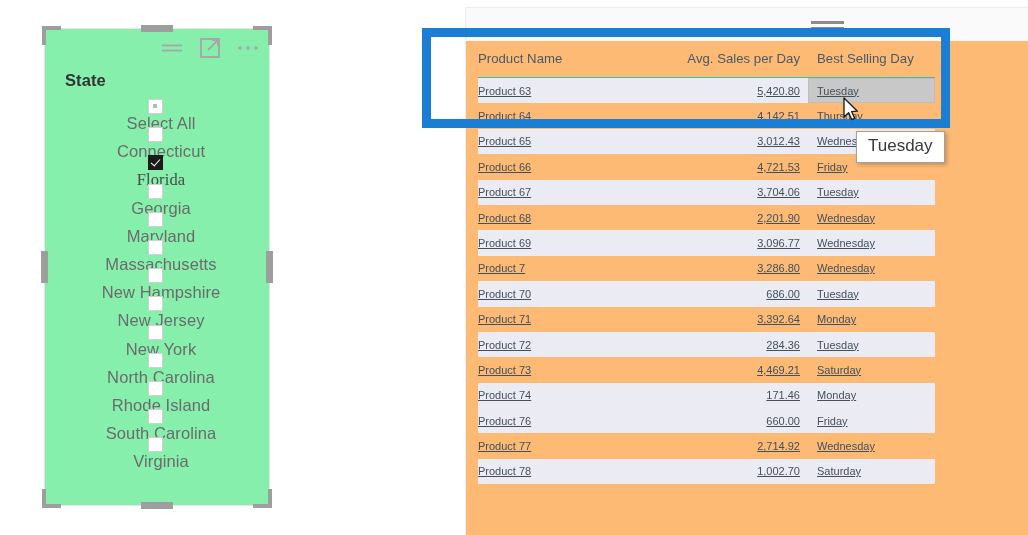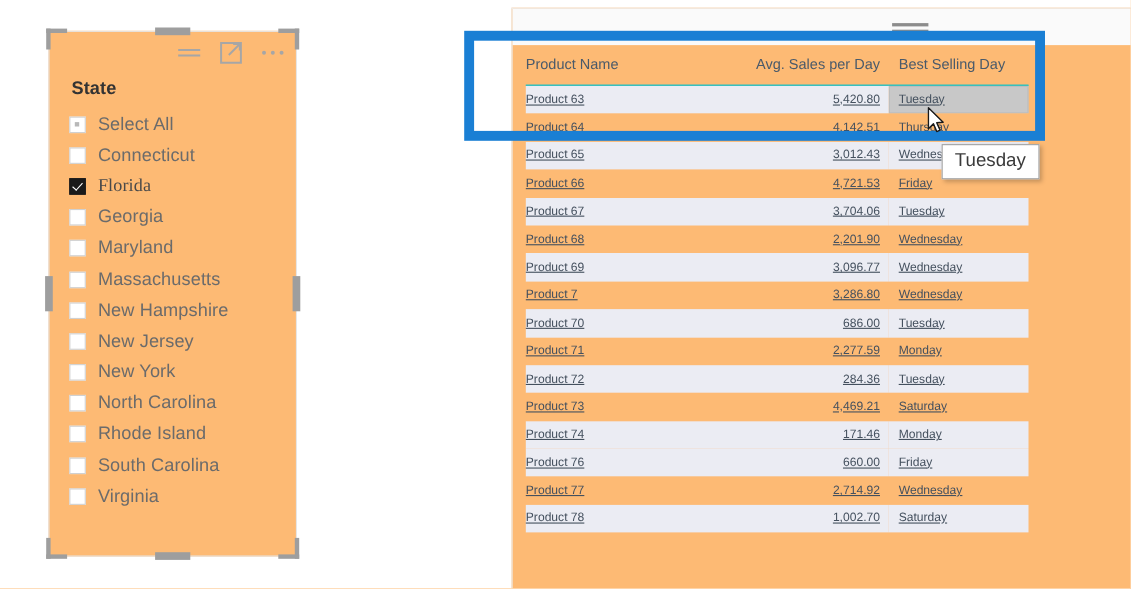--- a/index.html
+++ b/index.html
@@ -15,21 +15,21 @@
     position: relative;
   }
 
   
   #slicer-visual {
     position: absolute;
     left: 44px;
     top: 28px;
     width: 226px;
     height: 478px;
-    background: #fdba74;
+    background: #86efac;
     border: 1px solid #e6e6e6;
     box-sizing: border-box;
   }
   .slicer-header {
     position: absolute;
     right: 8px;
     top: 4px;
     height: 30px;
     display: flex;
     align-items: center;
@@ -56,20 +56,21 @@
     position: absolute;
     left: 18px;
     top: 70px;
     right: 10px;
   }
   .slicer-item {
     display: flex;
     align-items: center;
     height: 28.2px;
     cursor: pointer;
+    flex-direction: column;
   }
   .cb {
     width: 15px;
     height: 15px;
     box-sizing: border-box;
     border: 1.6px solid #d0d0d0;
     background: #ffffff;
     margin-right: 11px;
     flex: none;
     position: relative;
@@ -390,21 +391,21 @@
           <td class="c-val">3,286.80</td>
           <td class="c-day">Wednesday</td>
         </tr>
         <tr class="alt">
           <td class="c-name">Product 70</td>
           <td class="c-val">686.00</td>
           <td class="c-day">Tuesday</td>
         </tr>
         <tr>
           <td class="c-name">Product 71</td>
-          <td class="c-val">2,277.59</td>
+          <td class="c-val">3,392.64</td>
           <td class="c-day">Monday</td>
         </tr>
         <tr class="alt">
           <td class="c-name">Product 72</td>
           <td class="c-val">284.36</td>
           <td class="c-day">Tuesday</td>
         </tr>
         <tr>
           <td class="c-name">Product 73</td>
           <td class="c-val">4,469.21</td>

